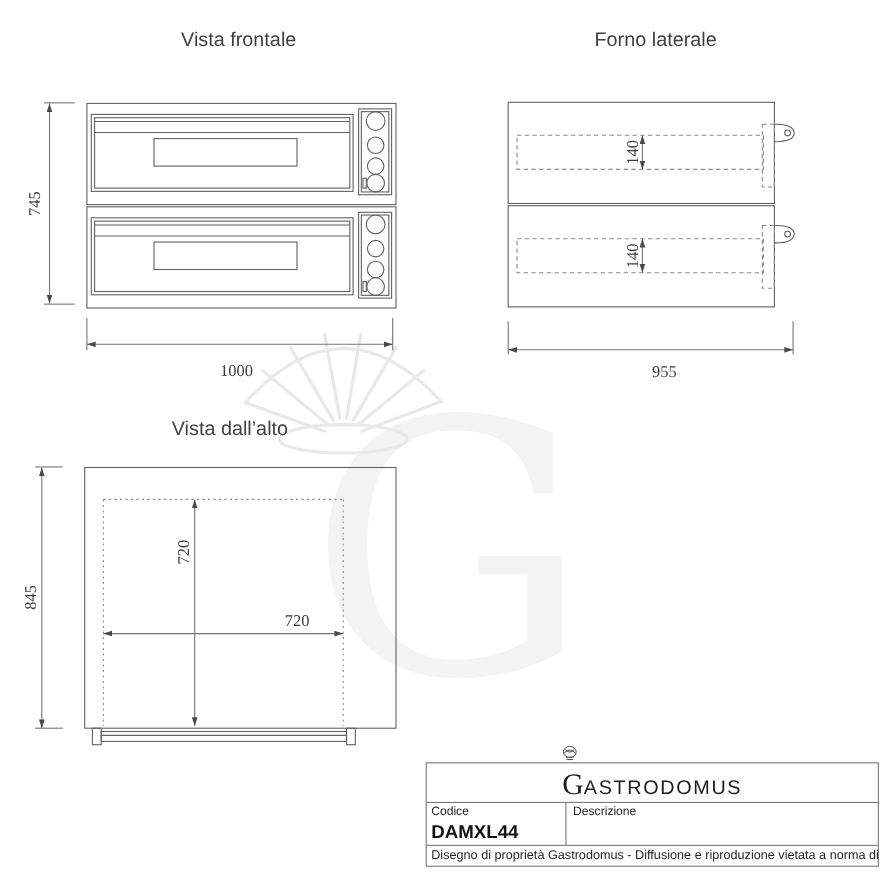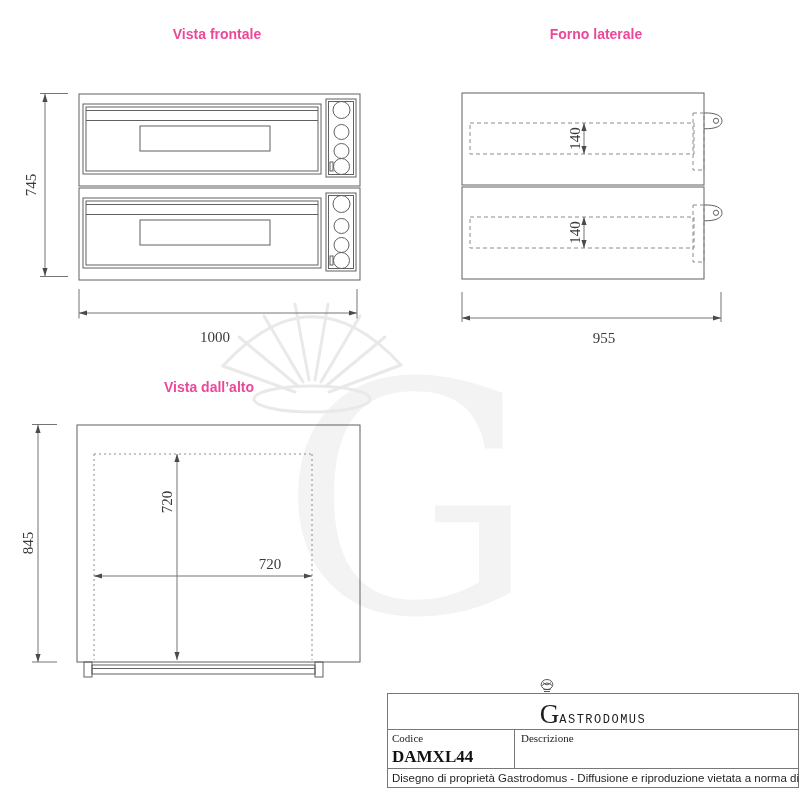--- a/index.html
+++ b/index.html
@@ -1,34 +1,34 @@
 <!DOCTYPE html>
 <html><head>
 <meta charset="utf-8">
 <style>
   html,body{margin:0;padding:0;background:#fff;}
   #page{position:relative;width:800px;height:800px;background:#ffffff;overflow:hidden;
         font-family:"Liberation Sans",sans-serif;}
   #drawing{position:absolute;left:0;top:0;}
-  .view-title{position:absolute;width:280px;text-align:center;font-size:14px;font-weight:bold;
-              color:#ec4899;letter-spacing:0px;}
+  .view-title{position:absolute;width:280px;text-align:center;font-size:18px;font-weight:normal;
+              color:#404040;letter-spacing:0px;}
   #front-title{left:77px;top:26px;}
   #side-title{left:456px;top:26px;}
   #top-title{left:69px;top:379px;}
   .dim{font:15px "Liberation Serif",serif;fill:#3a3a3a;}
   .wm-g{font:320px "DejaVu Serif",serif;fill:#f3f3f3;}
   
   #tblock{position:absolute;left:387px;top:693px;width:410px;height:93px;
           border:1px solid #787878;display:flex;flex-direction:column;color:#1f1f1f;background:transparent;}
   .tb-row1{height:33px;display:flex;align-items:flex-end;justify-content:center;padding-bottom:2px;}
   .logo{position:relative;display:inline-block;}
   .hat-icon{position:absolute;left:-2px;top:-26px;}
   .logo-g{font-family:"Liberation Serif",serif;font-size:27px;line-height:20px;color:#1c1c1c;}
-  .logo-rest{font-family:Liberation Mono, monospace;font-size:12px;letter-spacing:1.5px;color:#1c1c1c;}
-  .tb-row2{height:38px;border-top:1px solid #787878;display:flex;font-family:Liberation Serif, serif;}
+  .logo-rest{font-family:Liberation Sans, sans-serif;font-size:18px;letter-spacing:1.5px;color:#1c1c1c;}
+  .tb-row2{height:38px;border-top:1px solid #787878;display:flex;}
   .tb-cell-code{width:127px;border-right:1px solid #787878;padding:2px 4px;box-sizing:border-box;}
   .tb-cell-desc{flex:1;padding:2px 6px;}
   .tb-label{font-size:11px;color:#222;}
   .tb-code-value{font-size:17px;font-weight:bold;margin-top:3px;color:#111;}
   .tb-desc-value{font-size:11.5px;margin-top:2px;color:#222;}
   .tb-row3{flex:1;border-top:1px solid #787878;display:flex;align-items:center;
            padding:0 4px;font-size:11.5px;color:#1f1f1f;white-space:nowrap;}
 </style>
 </head>
 <body>

